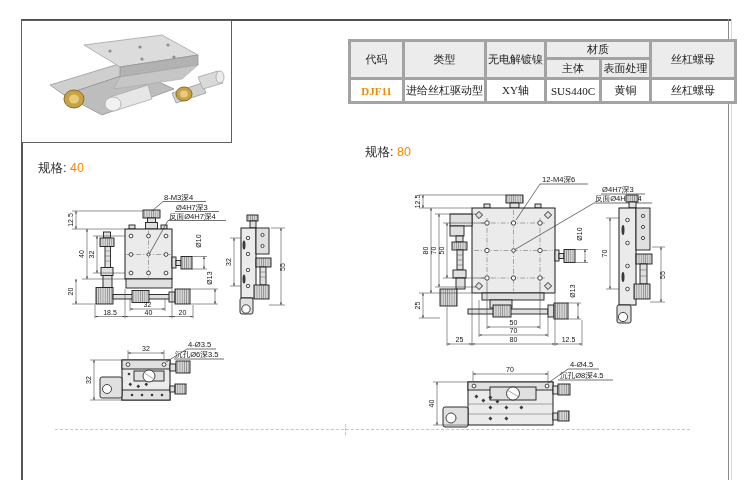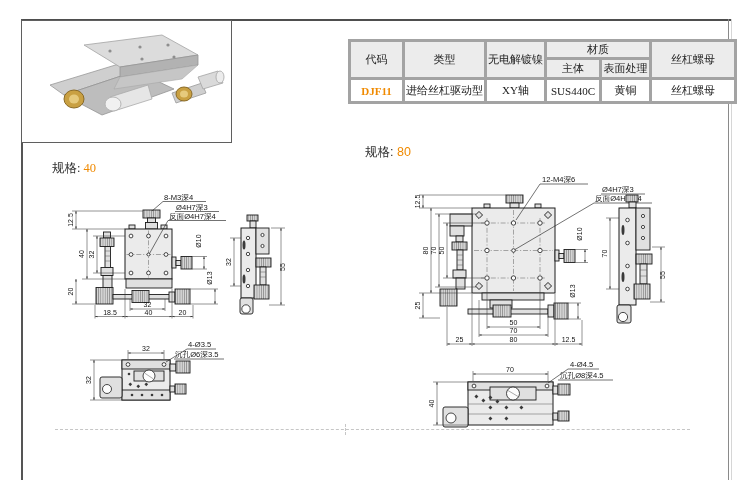--- a/index.html
+++ b/index.html
@@ -108,21 +108,21 @@
       <td class="code-cell">DJF11</td>
       <td>进给丝杠驱动型</td>
       <td>XY轴</td>
       <td>SUS440C</td>
       <td>黄铜</td>
       <td>丝杠螺母</td>
     </tr>
   </tbody>
     </table>
 
-  <div class="spec-label" style="left:52px;top:160px;font-family:Liberation Serif, serif;">
+  <div class="spec-label" style="left:38px;top:160px;">
     <span>规格:</span>
     <span class="num">40</span>
   </div>
   <div class="spec-label" style="left:365px;top:144px;">
     <span>规格:</span>
     <span class="num">80</span>
   </div>
 
   <svg class="drawing" style="left:30px;top:185px;" width="290" height="255" viewBox="0 0 290 255">
     <defs>

